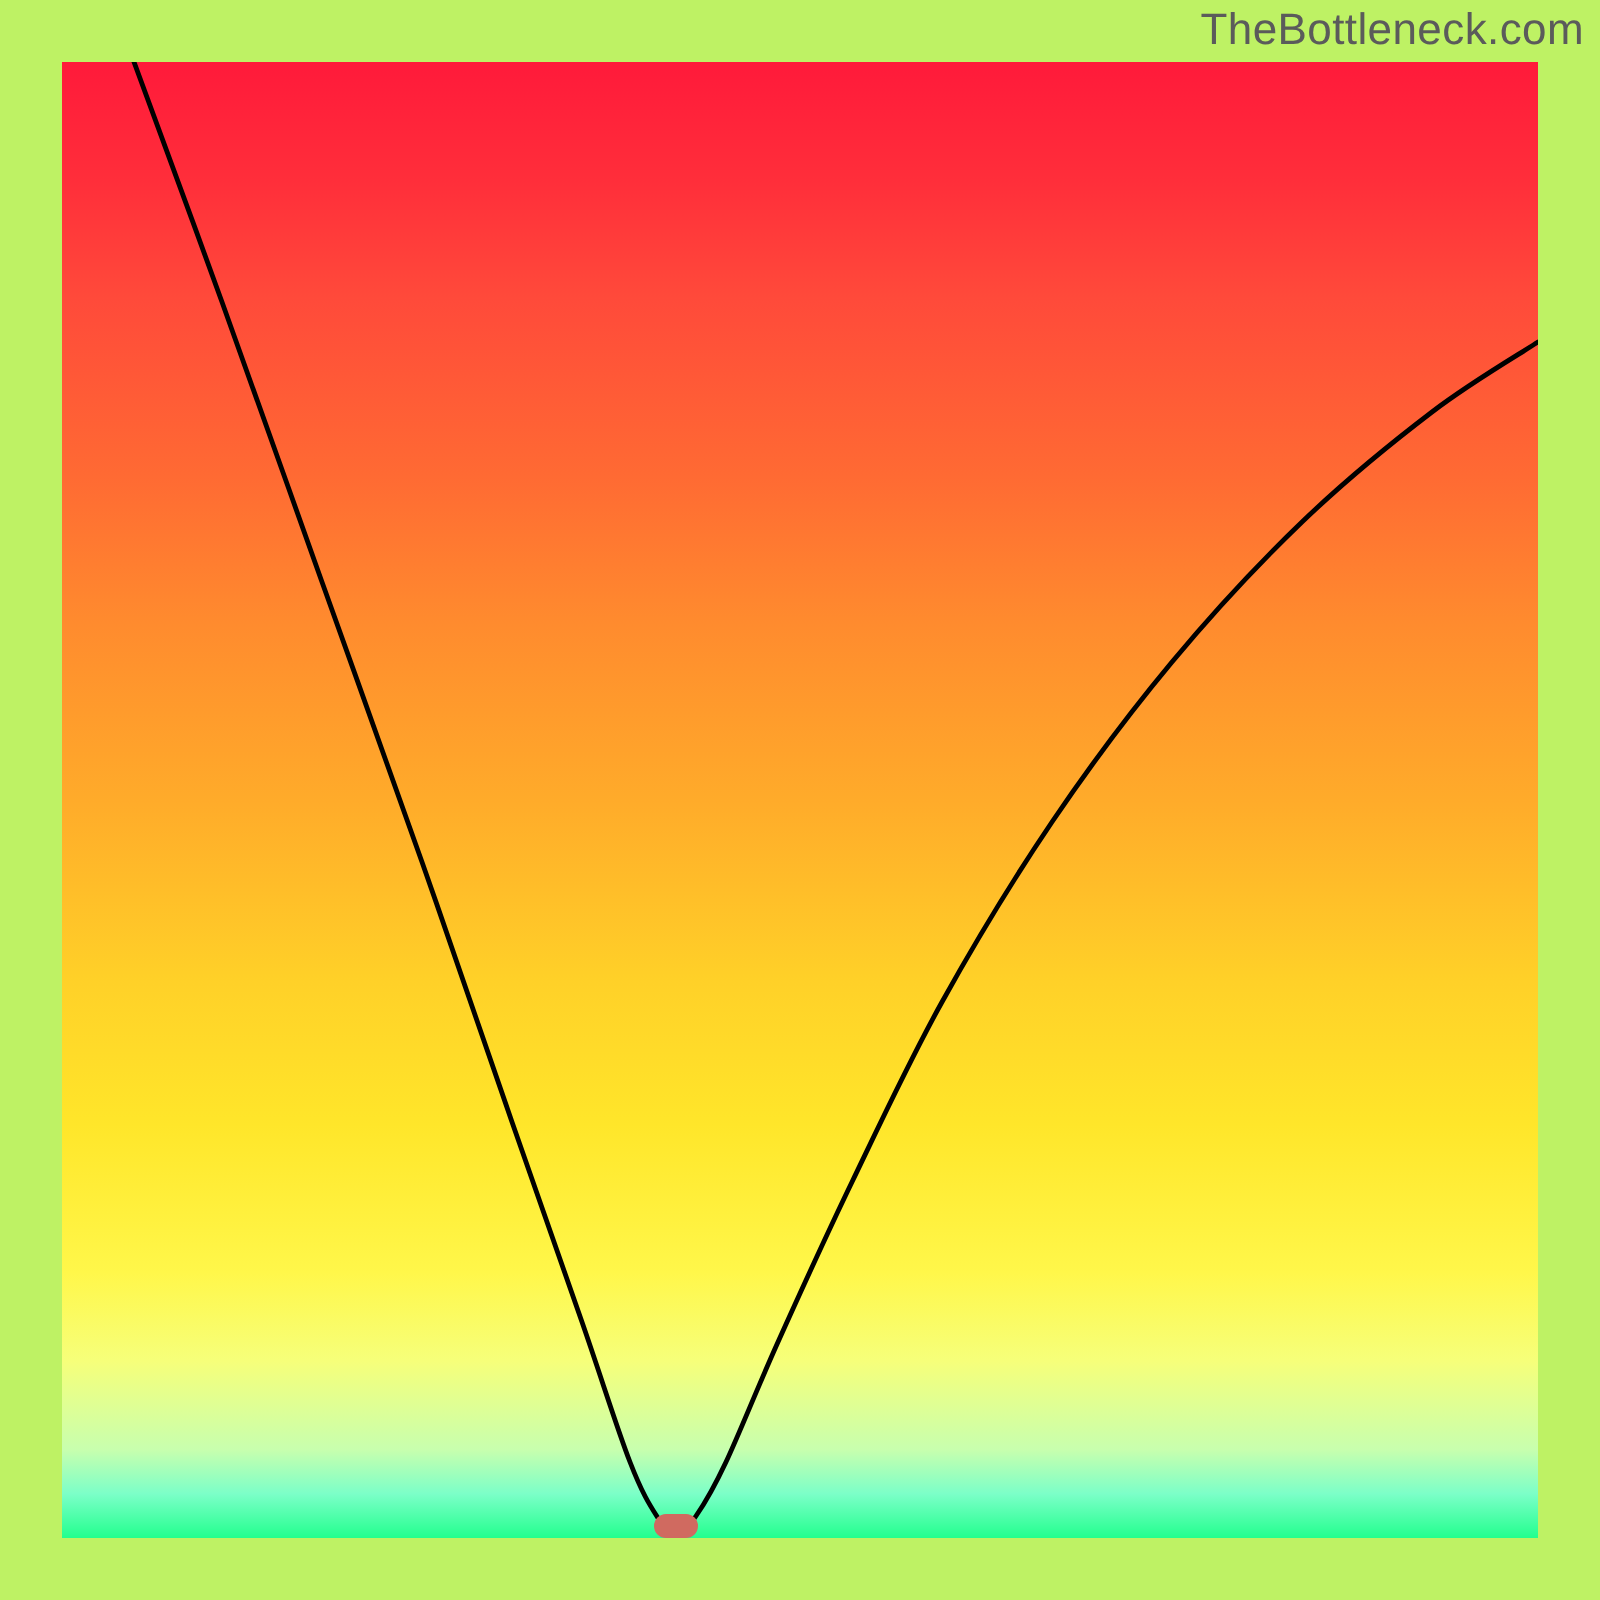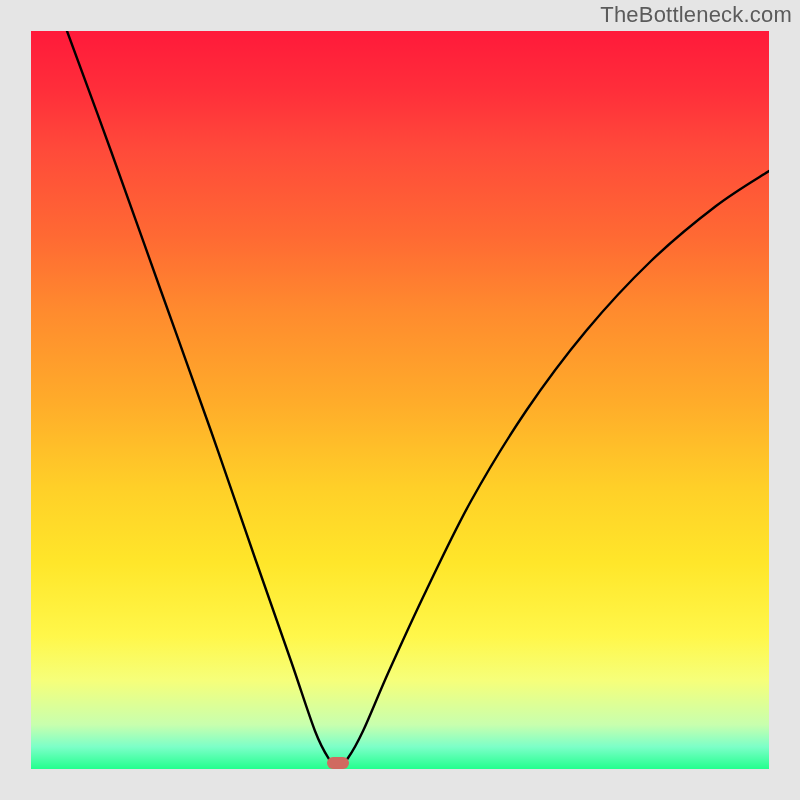--- a/index.html
+++ b/index.html
@@ -8,21 +8,21 @@
     width: 800px;
     height: 800px;
     background: #000000;
     font-family: Arial, Helvetica, sans-serif;
     overflow: hidden;
   }
   .frame {
     position: relative;
     width: 800px;
     height: 800px;
-    background: #e5e5e5;
+    background: #bef264;
   }
   .watermark {
     position: absolute;
     top: 2px;
     right: 8px;
     color: #5b5b5b;
     font-size: 22px;
     font-weight: 500;
     letter-spacing: 0.2px;
     user-select: none;

